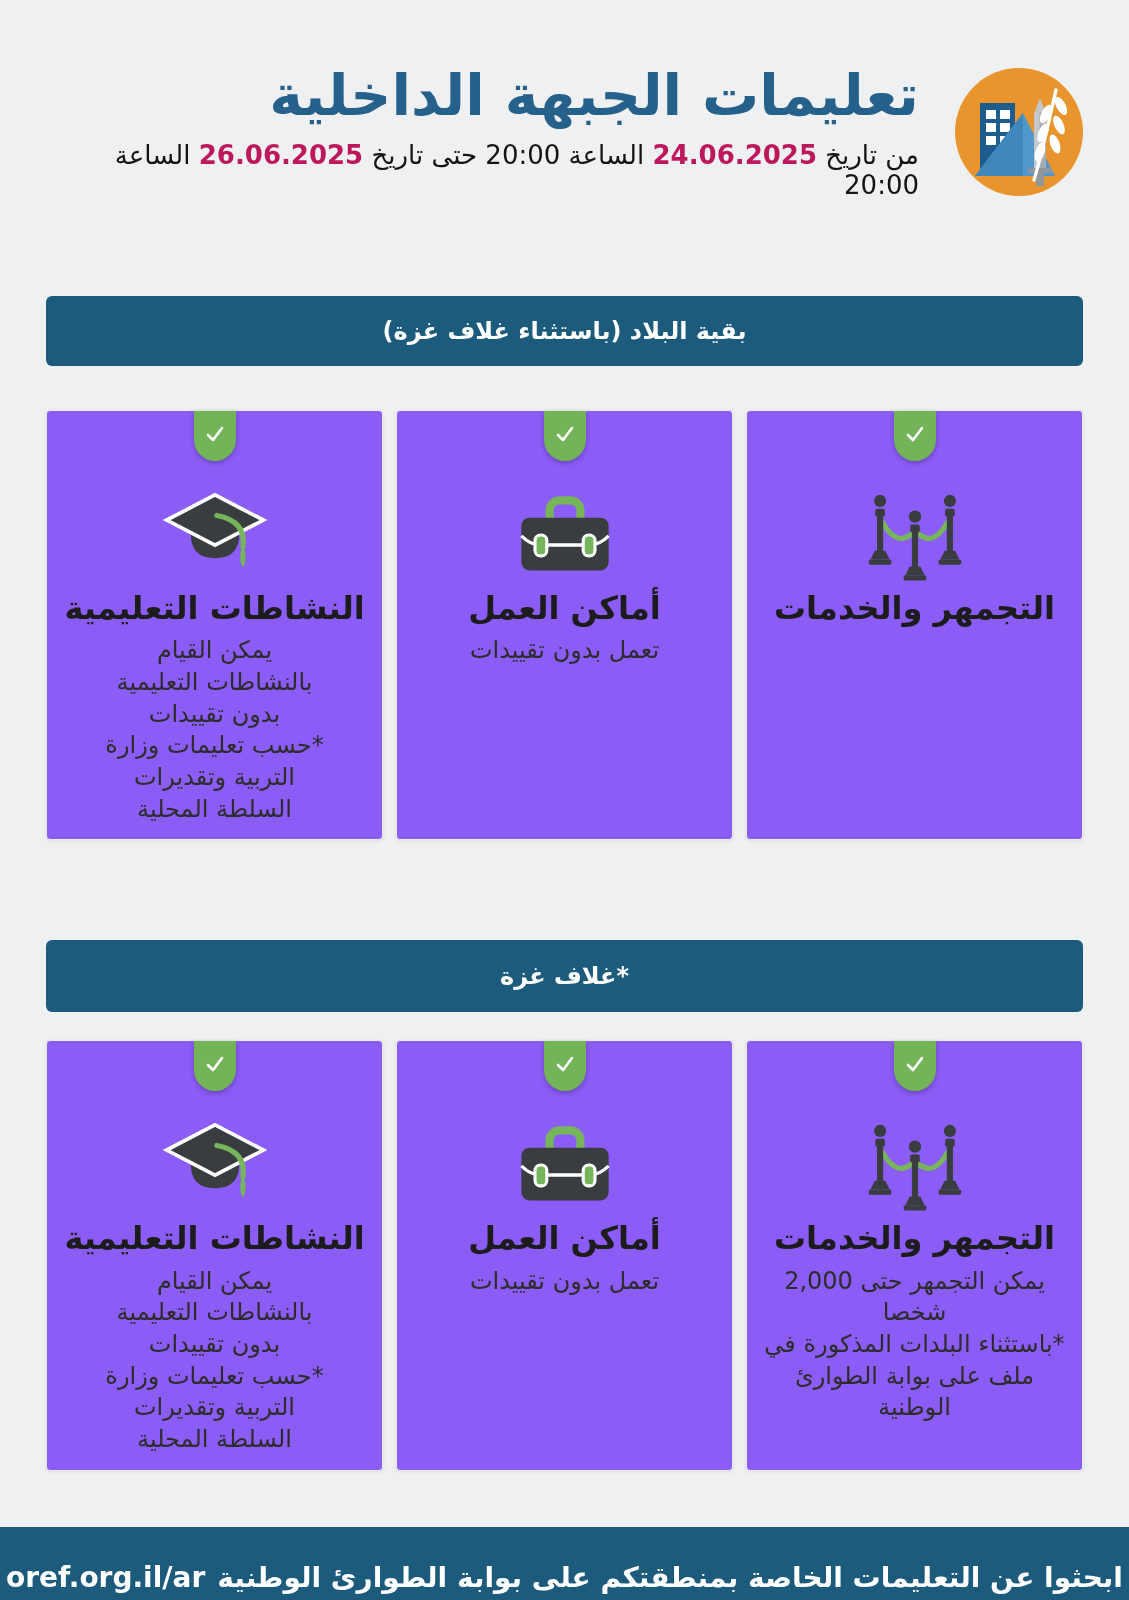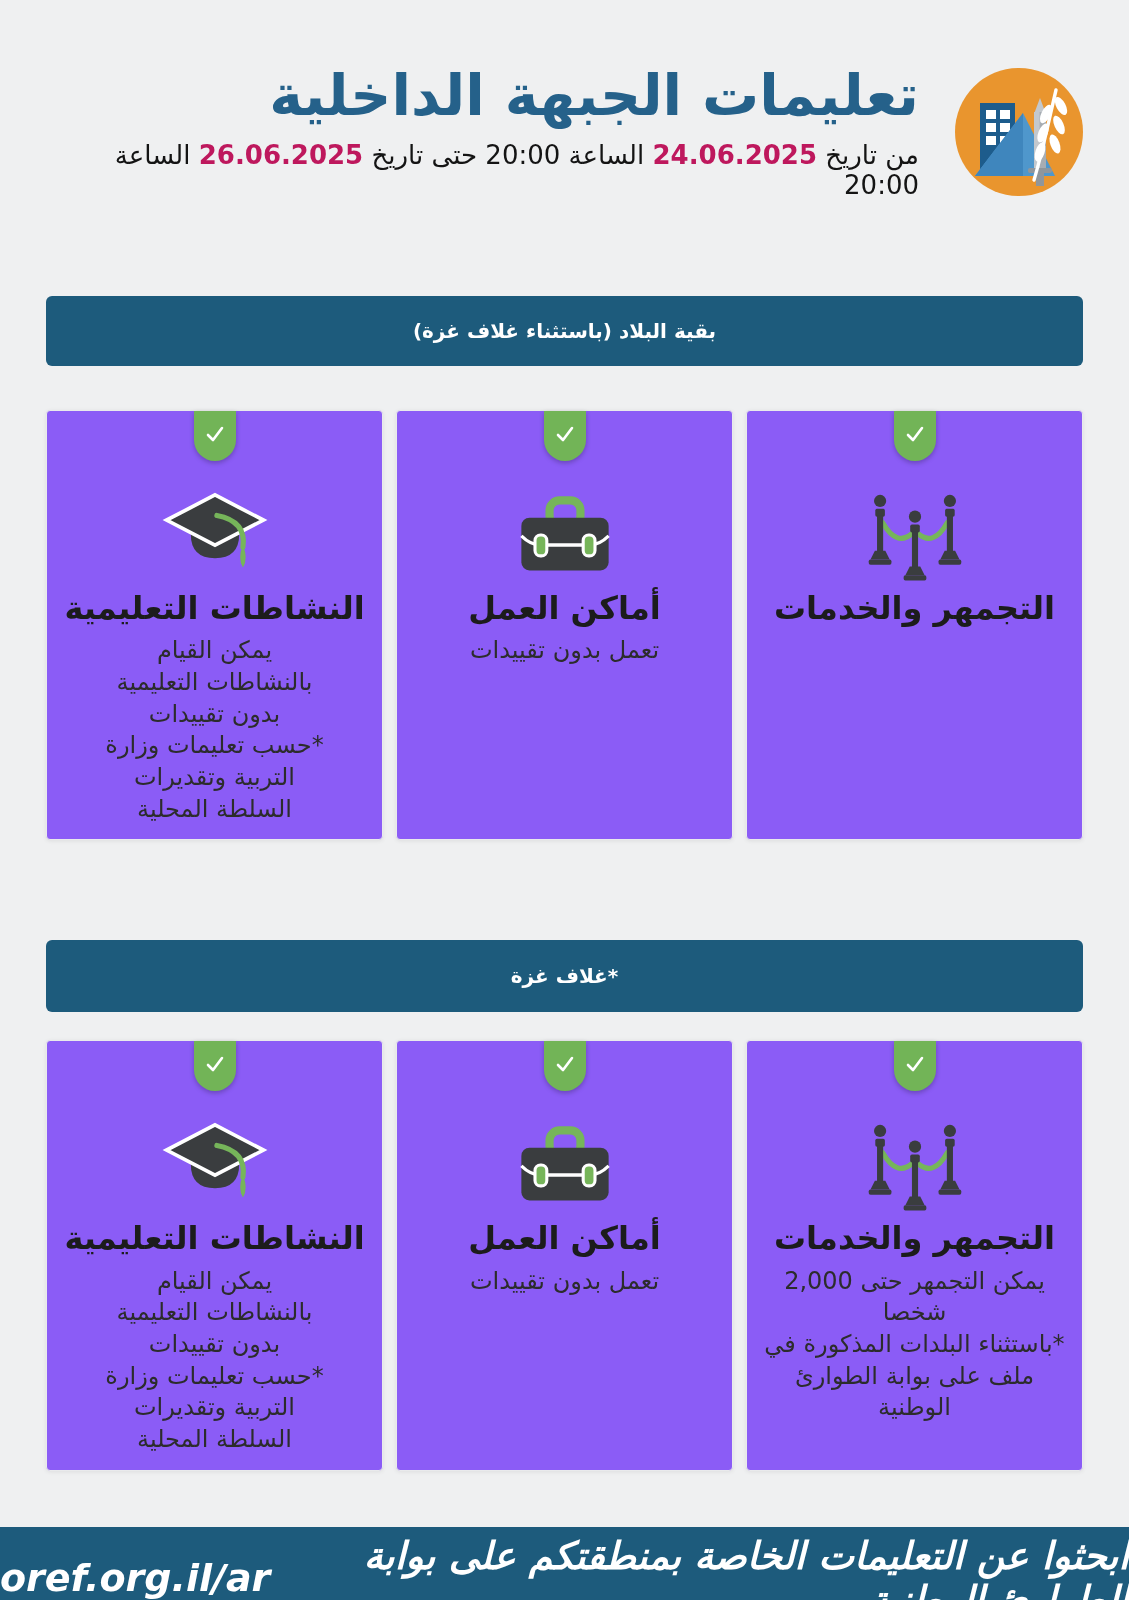--- a/index.html
+++ b/index.html
@@ -38,21 +38,21 @@
 
   
   .content{margin:0 46px;}
   .section-banner{
     height:70px;border-radius:6px;background:var(--teal);
     display:flex;align-items:center;justify-content:center;
   }
   .section:first-child .section-banner{margin-top:96px;}
   .section:nth-child(2) .section-banner{margin-top:100px;height:72px;}
   .section-banner-label{
-    color:#fff;font-size:20px;font-weight:bold;
+    color:#fff;font-size:24px;font-weight:bold;
   }
 
   
   .cards-grid{display:flex;gap:13px;margin-top:44px;}
   .section:nth-child(2) .cards-grid{margin-top:28px;}
   .card{
     flex:1 1 0;background:#8b5cf6;border-radius:4px;
     border:1px solid #e9eaec;
     box-shadow:0 1px 4px rgba(0,0,0,.08);
     min-height:420px;position:relative;
@@ -77,21 +77,21 @@
   }
   .card-description{
     font-size:24px;color:#2c2c2c;line-height:1.32;
   }
 
   
   .footer{
     margin-top:56px;height:102px;background:var(--teal);
     display:flex;align-items:center;justify-content:center;gap:12px;
   }
-  .footer span{color:#fff;font-size:38px;font-weight:bold;font-style:italic;}
+  .footer span{color:#fff;font-size:28px;font-weight:bold;}
   .footer-url{direction:ltr;unicode-bidi:embed;}
 </style>
 </head>
 <body>
 
 <div class="page">
 
   <header class="header">
     <svg class="logo" viewBox="0 0 128 128" aria-hidden="true">
       <circle cx="64" cy="64" r="64" fill="#e9952e"></circle>

